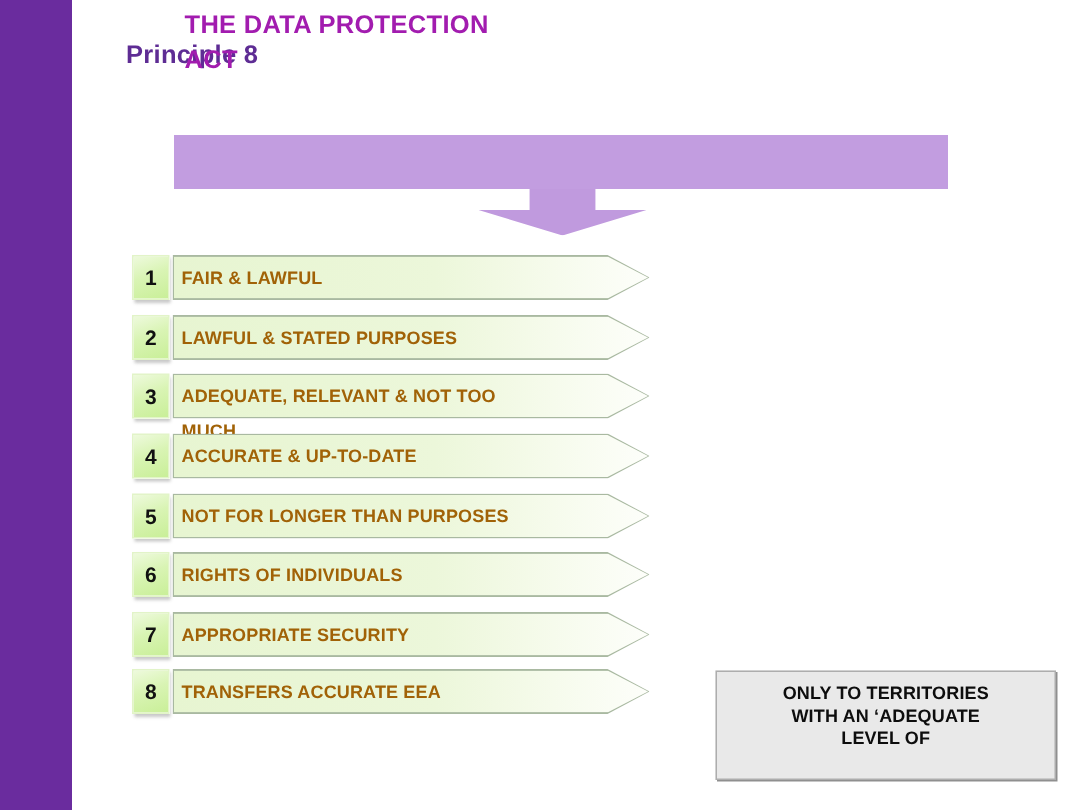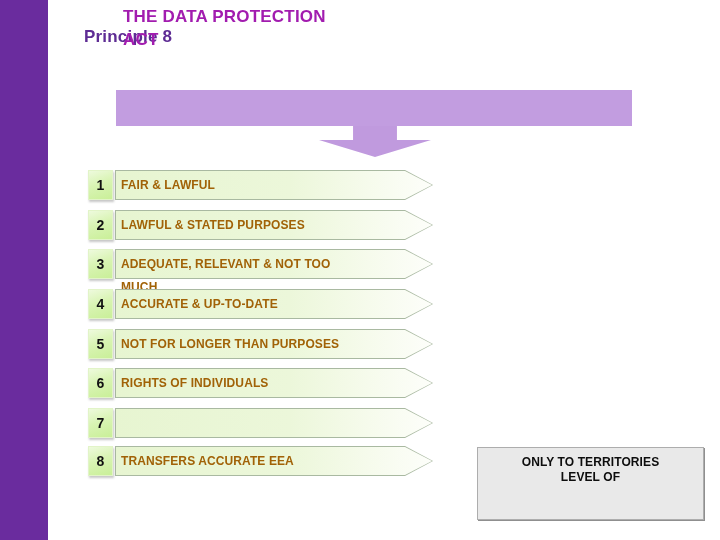--- a/index.html
+++ b/index.html
@@ -141,26 +141,28 @@
     </div>
   <div class="numbox">6</div>
   <div class="row-label">RIGHTS OF INDIVIDUALS</div>
 </div>
 
 <div class="row r6">
   <div class="pent-outer">
       <div class="pent-inner"></div>
     </div>
   <div class="numbox">7</div>
+  <div class="row-label">APPROPRIATE SECURITY</div>
 </div>
 
 <div class="row r7">
   <div class="pent-outer">
       <div class="pent-inner"></div>
     </div>
   <div class="numbox">8</div>
   <div class="row-label">TRANSFERS ACCURATE EEA</div>
 </div>
 
 <div class="callout">
   <span class="callout-line">ONLY TO TERRITORIES</span>
+  <span class="callout-line">WITH AN ‘ADEQUATE</span>
   <span class="callout-line">LEVEL OF</span>
 </div>
 
 </body></html>

